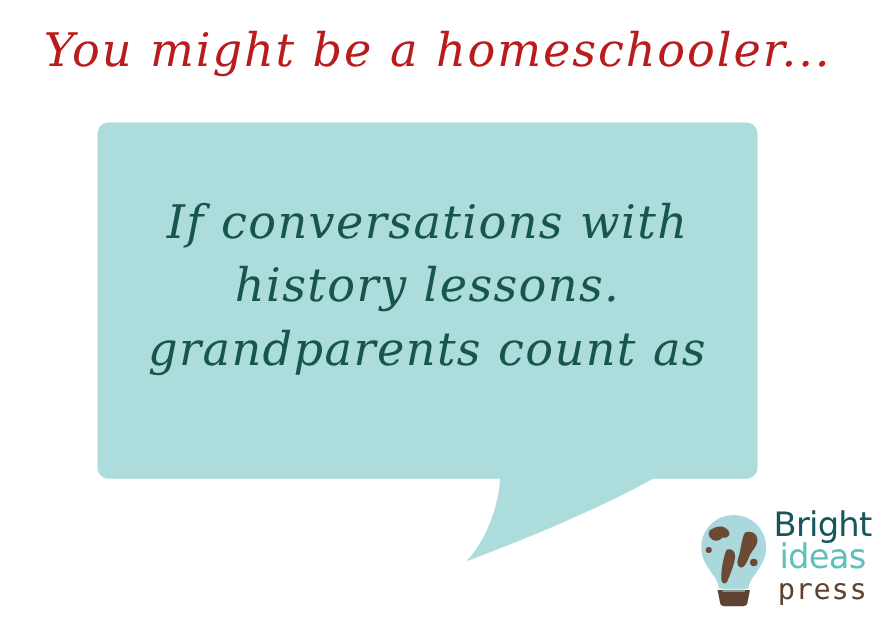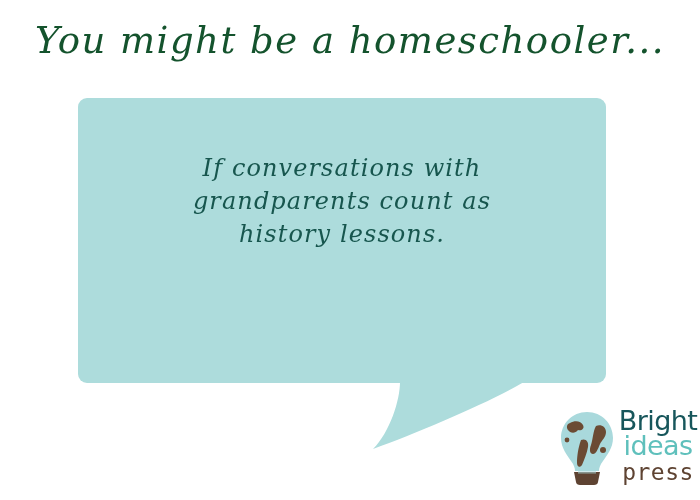--- a/index.html
+++ b/index.html
@@ -20,21 +20,21 @@
     background: #ffffff;
   }
 
   
   .headline {
     position: absolute;
     left: 0;
     top: 22px;
     width: 700px;
     text-align: center;
-    color: #14532d;
+    color: #b91c1c;
     font-family: "DejaVu Serif", serif;
     font-size: 37px;
     font-style: italic;
     font-weight: 400;
     letter-spacing: 1.5px;
     line-height: 1;
     white-space: nowrap;
   }
 
   
@@ -51,21 +51,21 @@
   }
 
   .bubble-text {
     position: absolute;
     left: 92px;
     top: 152px;
     width: 500px;
     text-align: center;
     color: #17564E;
     font-family: "DejaVu Serif", serif;
-    font-size: 24px;
+    font-size: 37px;
     font-style: italic;
     font-weight: 400;
     letter-spacing: 1.1px;
     line-height: 1.38;
   }
   .bubble-text .ln {
     display: block;
     white-space: nowrap;
   }
 
@@ -135,22 +135,22 @@
                C 420 432, 490 402, 524 382
                L 400 382
                C 400 400, 390 432, 373 449 Z" fill="#ADDCDC"></path>
 
       <rect x="78" y="98" width="528" height="285" rx="9" ry="9" fill="#ADDCDC"></rect>
     </svg>
   </div>
 
   <div class="bubble-text">
     <span class="ln">If conversations with</span>
+    <span class="ln">history lessons.</span>
     <span class="ln">grandparents count as</span>
-    <span class="ln">history lessons.</span>
   </div>
 
   <div class="logo">
 
     <svg class="logo-bulb" viewBox="0 0 62 76" xmlns="http://www.w3.org/2000/svg">
 
       <path d="M31 2
                C 46 2, 57 14, 57 28
                C 57 38, 51 45, 47 51
                C 44 55, 43 58, 43 61

